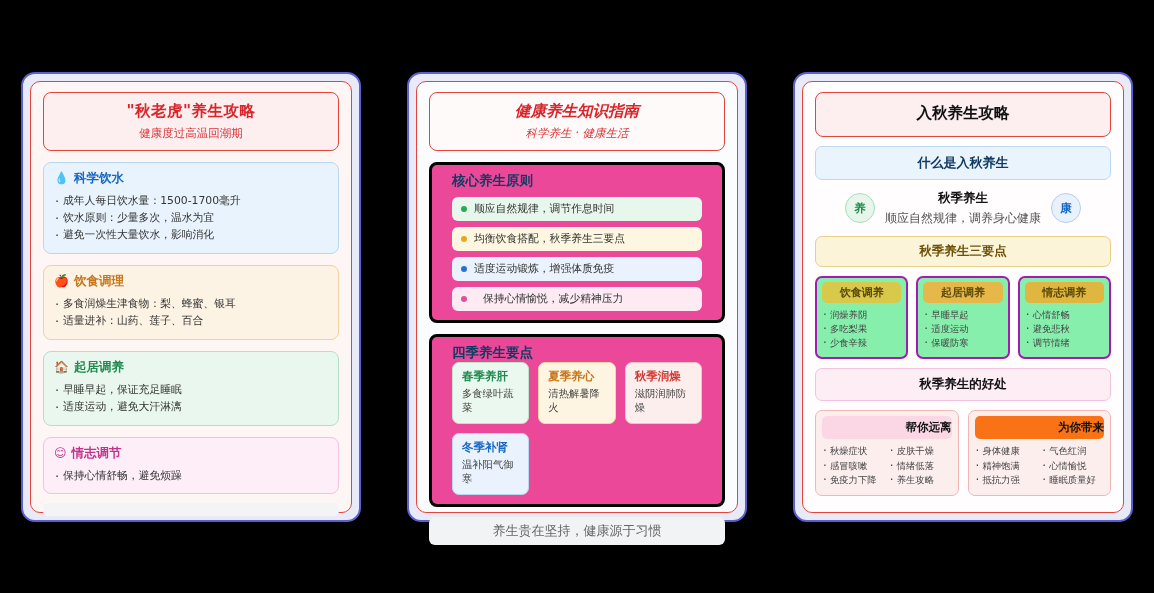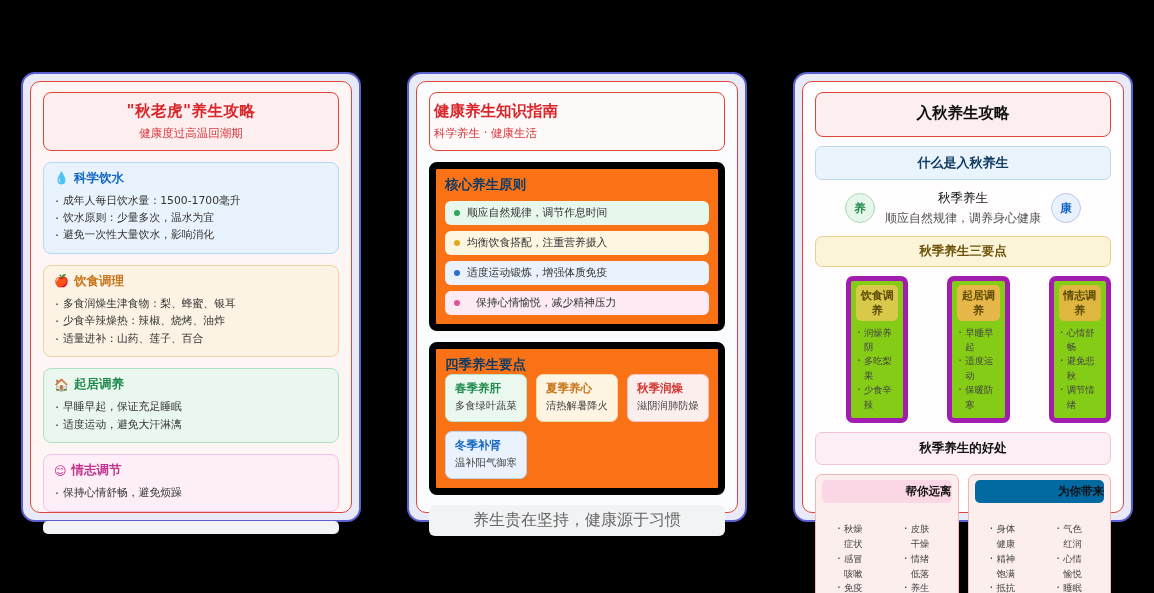--- a/index.html
+++ b/index.html
@@ -30,25 +30,25 @@
   .sec-blue .sec-head{color:#1668c4;}
   .sec-orange{background:#fdf3e4;border:1px solid #f0d2a2;}
   .sec-orange .sec-head{color:#c8761b;}
   .sec-green{background:#eaf7ee;border:1px solid #b4e0c2;}
   .sec-green .sec-head{color:#1f8a4c;}
   .sec-pink{background:#fdeef7;border:1px solid #f2c2de;}
   .sec-pink .sec-head{color:#c0348d;}
   .c1-footer{margin-top:9px;height:13px;background:#f4f4f6;border-radius:5px;}
 
   
-  .c2-title-box{border:1.4px solid #e4453a;border-radius:8px;background:#fffafa;text-align:left;padding:8px 4px 9px;}
+  .c2-title-box{border:1.4px solid #e4453a;border-radius:8px;background:#fffafa;text-align:center;padding:8px 4px 9px;font-style:italic;}
   .c2-title{color:#d8262b;font-size:15.5px;font-weight:bold;}
   .c2-sub{color:#d8383c;font-size:11.5px;margin-top:4px;}
 
-  .c2-panel{border:7px solid #000000;border-radius:8px;background:#f97316;margin-top:11px;padding:7px 9px 9px;}
+  .c2-panel{border:3px solid #000000;border-radius:8px;background:#ec4899;margin-top:11px;padding:7px 20px 9px;}
   .c2-panel-h{font-size:13.5px;font-weight:bold;color:#123b63;}
   .c2-rows{margin-top:7px;}
   .c2-row{border-radius:6px;padding:5px 9px;font-size:10.8px;color:#333;display:flex;align-items:center;gap:7px;margin-bottom:6px;}
   .c2-row:last-child{margin-bottom:0;}
   .dot{width:6px;height:6px;border-radius:50%;flex:0 0 auto;}
   .r-green{background:#e8f7ec;}
   .r-yellow{background:#fdf6e0;}
   .r-blue{background:#e9f2fd;}
   .r-pink{background:#fdeaf3;gap:16px;}
 
@@ -58,56 +58,56 @@
   .q-d{font-size:10.3px;margin-top:3px;color:#444;}
   .q-spring{background:#eaf8ef;border:1px solid #bde3c9;}
   .q-spring .q-t{color:#1f8a4c;}
   .q-summer{background:#fdf4e2;border:1px solid #f0d9a6;}
   .q-summer .q-t{color:#c8761b;}
   .q-autumn{background:#fdeeee;border:1px solid #f3c3c3;}
   .q-autumn .q-t{color:#d23a33;}
   .q-winter{background:#e9f2fd;border:1px solid #bcd6f2;}
   .q-winter .q-t{color:#1668c4;}
 
-  .c2-footer{margin-top:10px;background:#f2f3f5;border-radius:6px;text-align:center;font-size:16px;color:#666;padding:5px 0;}
+  .c2-footer{margin-top:10px;background:#f2f3f5;border-radius:6px;text-align:center;font-size:13px;color:#666;padding:5px 0;}
 
   
   .c3-title-box{border:1.2px solid #e4453a;border-radius:8px;background:#fdeff0;text-align:center;padding:10px 4px 12px;}
   .c3-title{color:#111;font-size:15.5px;font-weight:bold;}
   .c3-strip{margin-top:9px;border:1px solid #bcd9ef;background:#eaf4fd;border-radius:7px;text-align:center;font-size:13px;font-weight:bold;color:#123b63;padding:7px 0;}
 
   .c3-mid{display:flex;align-items:center;justify-content:center;gap:10px;margin-top:10px;}
   .circ{width:28px;height:28px;border-radius:50%;display:flex;align-items:center;justify-content:center;font-size:11.5px;font-weight:bold;flex:0 0 auto;}
   .circ-l{background:#e6f6ea;border:1px solid #a9dcb8;color:#1f8a4c;}
   .circ-r{background:#e9f1fd;border:1px solid #b3cdf0;color:#1668c4;}
   .c3-mid-text{text-align:center;}
-  .c3-mid-t{font-size:12.5px;font-weight:normal;color:#111;}
+  .c3-mid-t{font-size:12.5px;font-weight:bold;color:#111;}
   .c3-mid-d{font-size:12px;color:#555;margin-top:3px;}
 
   .c3-band{margin-top:9px;border:1px solid #e7d08c;background:#fcf4d8;border-radius:7px;text-align:center;font-size:12.5px;font-weight:bold;color:#6b5208;padding:6px 0;}
 
   .c3-three{display:grid;grid-template-columns:1fr 1fr 1fr;gap:8px;margin-top:9px;}
-  .t-box{border-radius:7px;padding:4px 5px 6px;border:5px solid #a21caf;background:#84cc16;margin-left:31px;}
+  .t-box{border-radius:7px;padding:4px 5px 6px;border:2px solid #a21caf;background:#86efac;}
   .t-head{text-align:center;border-radius:5px;font-size:11px;font-weight:bold;padding:3px 0;color:#5c4a07;}
   .t-head.a{background:#d9c94b;}
   .t-head.b{background:#e6b84a;}
   .t-head.c{background:#dfb63f;}
   .t-box ul{list-style:none;margin:5px 0 0;padding:0;}
   .t-box li{font-size:9.3px;color:#444;line-height:1.55;position:relative;padding-left:8px;}
   .t-box li:before{content:"·";position:absolute;left:1px;top:-2px;font-size:12px;}
 
   .c3-benefit{margin-top:9px;border:1px solid #f3c3dd;background:#fdeef6;border-radius:7px;text-align:center;font-size:12.5px;font-weight:bold;color:#111;padding:7px 0;}
 
   .c3-two{display:grid;grid-template-columns:1fr 1fr;gap:9px;margin-top:9px;}
   .b-box{border:1px solid #f0b7b7;background:#fdeeee;border-radius:7px;padding:5px 6px 7px;}
   .b-head{text-align:right;border-radius:5px;font-size:11.5px;font-weight:bold;padding:4px 0;color:#111;}
   .b-head.p1{background:#fbd7e6;}
-  .b-head.p2{background:#0369a1;}
+  .b-head.p2{background:#f97316;}
   .b-cols{display:grid;grid-template-columns:1fr 1fr;gap:4px;margin-top:5px;}
-  .b-cols ul{list-style:none;margin:14px;padding:0;}
+  .b-cols ul{list-style:none;margin:0;padding:0;}
   .b-cols li{font-size:9.3px;color:#444;line-height:1.6;position:relative;padding-left:8px;}
   .b-cols li:before{content:"·";position:absolute;left:1px;top:-2px;font-size:12px;}
 </style>
 </head>
 <body>
 
 <div class="stage">
 
   <div class="outerA">
     <div class="innerA">
@@ -128,21 +128,20 @@
         </ul>
       </div>
 
       <div class="sec sec-orange">
         <div class="sec-head">
           <span class="sec-ico">🍎</span>
           <span>饮食调理</span>
         </div>
         <ul>
           <li>多食润燥生津食物：梨、蜂蜜、银耳</li>
-          <li>少食辛辣燥热：辣椒、烧烤、油炸</li>
           <li>适量进补：山药、莲子、百合</li>
         </ul>
       </div>
 
       <div class="sec sec-green">
         <div class="sec-head">
           <span class="sec-ico">🏠</span>
           <span>起居调养</span>
         </div>
         <ul>
@@ -174,21 +173,21 @@
 
       <div class="c2-panel">
         <div class="c2-panel-h">核心养生原则</div>
         <div class="c2-rows">
           <div class="c2-row r-green">
             <span class="dot" style="background:#2aa85b"></span>
             <span>顺应自然规律，调节作息时间</span>
           </div>
           <div class="c2-row r-yellow">
             <span class="dot" style="background:#e3a81c"></span>
-            <span>均衡饮食搭配，注重营养摄入</span>
+            <span>均衡饮食搭配，秋季养生三要点</span>
           </div>
           <div class="c2-row r-blue">
             <span class="dot" style="background:#2a6fd4"></span>
             <span>适度运动锻炼，增强体质免疫</span>
           </div>
           <div class="c2-row r-pink">
             <span class="dot" style="background:#e0509b"></span>
             <span>保持心情愉悦，减少精神压力</span>
           </div>
         </div>

